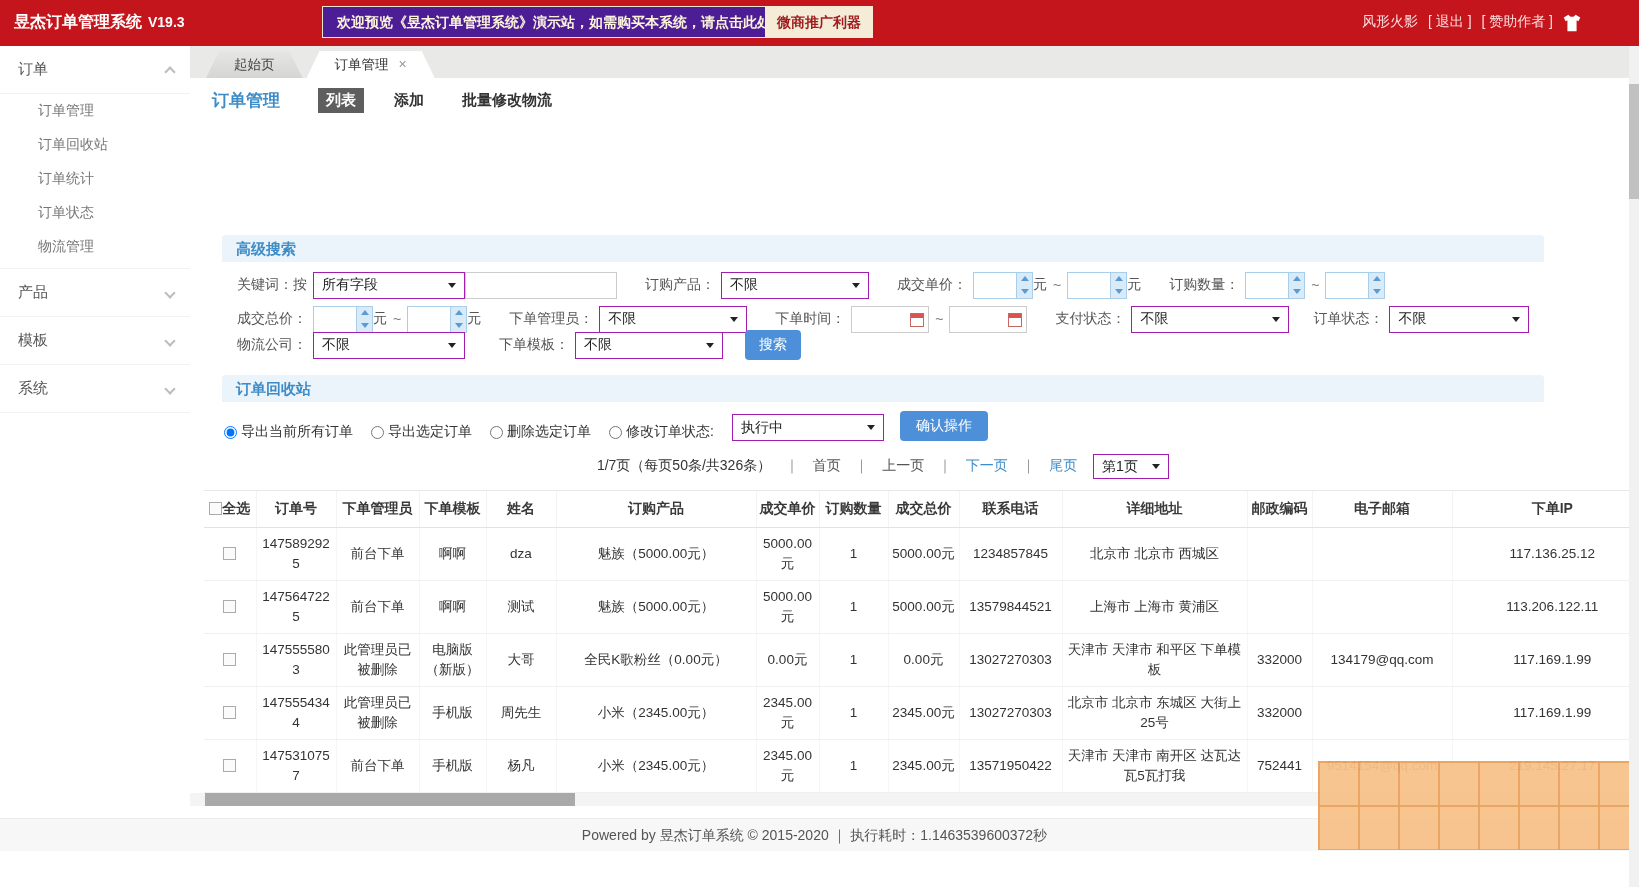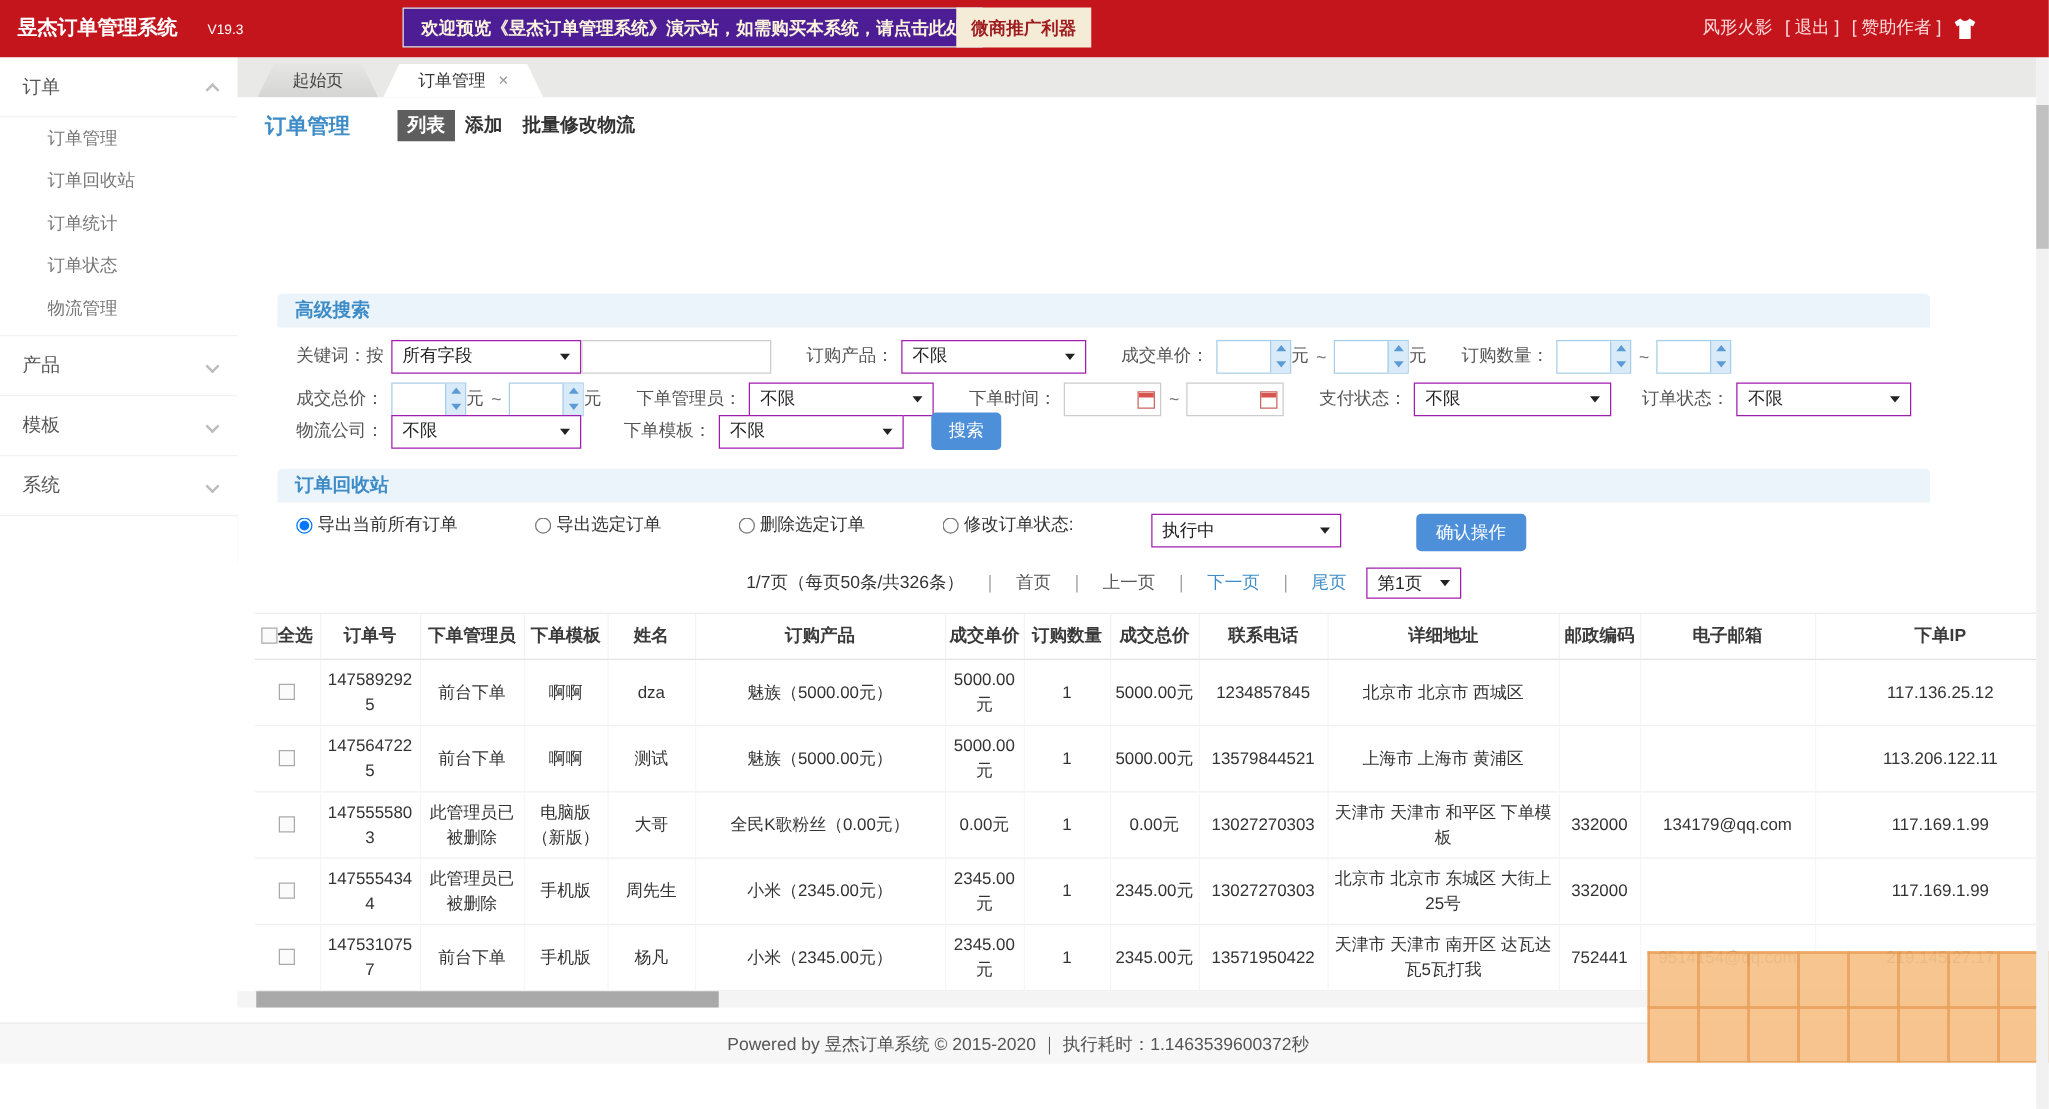--- a/index.html
+++ b/index.html
@@ -1,21 +1,21 @@
 <!DOCTYPE html>
 <html><head>
 <meta charset="utf-8">
 <style>
   * { box-sizing: border-box; margin: 0; padding: 0; }
   html,body { width:1639px; height:887px; overflow:hidden; background:#fff;
     font-family:"Liberation Sans","DejaVu Sans",sans-serif; }
   
   .topbar { position:absolute; left:0; top:0; width:1639px; height:46px; background:#C4151C; }
   .brand { position:absolute; left:14px; top:12px; color:#fff; font-size:16px; font-weight:bold; }
-  .brand .ver { font-size:11px; font-weight:normal; margin-left:24px; }
+  .brand .ver { font-size:14px; font-weight:bold; margin-left:6px; }
   .banner { position:absolute; left:322px; top:6px; height:32px; line-height:30px; padding:0 14px;
     background:#4c1d95; border:1px solid #F2E6CE; color:#FCF3DC; font-size:14px; font-weight:bold; cursor:pointer; }
   .promo { position:absolute; left:765px; top:6px; height:32px; line-height:32px; padding:0 12px;
     background:#F4ECD7; color:#9E1B1F; font-size:14px; font-weight:bold; border:none; cursor:pointer; }
   .top-right { position:absolute; right:86px; top:13px; color:#FFDCDC; font-size:14px; }
   .top-right span { cursor:pointer; margin-left:6px; }
   .shirt { position:absolute; right:56px; top:12px; width:22px; height:22px; }
   
   .sidebar { position:absolute; left:0; top:46px; width:190px; bottom:0; background:#fff; }
   .sb-group { position:relative; padding:14px 18px; font-size:15px; color:#555; border-bottom:1px solid #F2F2F2; cursor:pointer; }
@@ -32,21 +32,21 @@
   .tabstrip { height:32px; background:#E9E9E7; padding-left:16px; display:flex; align-items:flex-end; }
   .tab { height:27px; line-height:27px; padding:0 28px; font-size:13.5px; color:#444;
     clip-path:polygon(13px 0, calc(100% - 13px) 0, 100% 100%, 0 100%); background:linear-gradient(#E6E6E4,#D5D5D3);
     margin-right:4px; cursor:pointer; white-space:nowrap; }
   .tab.active { background:#FFF; color:#333; }
   .tab .x { color:#999; margin-left:10px; font-size:14px; }
   .panel { position:absolute; left:0; right:0; top:32px; bottom:0; background:#fff; overflow:hidden; }
   
   .page-head { position:absolute; left:22px; top:10px; display:flex; align-items:center; }
   .page-title { color:#3E8CC7; font-size:17px; font-weight:bold; margin-right:38px; }
-  .pnav { display:flex; align-items:center; }
+  .pnav { display:flex; gap:22px; align-items:center; }
   .pnav .item { font-size:15px; font-weight:bold; color:#333; cursor:pointer; padding:3px 8px; }
   .pnav .item.active { background:#5E5E5E; color:#fff; }
   
   .sec { position:absolute; left:32px; width:1322px; }
   .sec-bar { height:27px; line-height:27px; background:#EBF4FA; border-radius:4px 4px 0 0;
     color:#3E8CC7; font-size:15px; font-weight:bold; padding-left:14px; }
   .tips-list { padding:12px 0 0 16px; }
   .tip-line { font-size:13px; color:#555; line-height:24px; }
   .form-row { position:absolute; left:15px; right:0; height:28px; display:flex; align-items:center; font-size:14px; color:#555; white-space:nowrap; }
   .lbl { margin-right:6px; }
@@ -59,21 +59,21 @@
   .spin .arrows { width:16px; background:#D9EBF8; border-left:1px solid #A9CEE9; display:flex; flex-direction:column; align-items:center; justify-content:space-around; cursor:pointer; }
   .tri-up { width:0; height:0; border-left:4px solid transparent; border-right:4px solid transparent; border-bottom:5px solid #5B9BD5; }
   .tri-dn { width:0; height:0; border-left:4px solid transparent; border-right:4px solid transparent; border-top:5px solid #5B9BD5; }
   .date { position:relative; width:78px; height:27px; border:1px solid #CCC; background:#fff; }
   .cal { position:absolute; right:4px; top:6px; width:14px; height:14px; border:1px solid #C9665F; background:#fff; box-shadow:inset 0 4px 0 #D9534F; }
   .btn { background:#4D90D9; color:#fff; border:none; border-radius:4px; font-size:14px; cursor:pointer; }
   .btn.search { width:56px; height:30px; margin-left:22px; }
   .btn.confirm { width:88px; height:30px; margin-left:16px; }
   .gap-s { margin:0 6px; color:#777; }
   
-  .radio-row { position:absolute; left:15px; height:30px; display:flex; align-items:flex-start; font-size:14px; color:#333;gap:44px; }
+  .radio-row { position:absolute; left:2px; height:30px; display:flex; align-items:flex-end; font-size:14px; color:#333; }
   .radio-row label { display:flex; align-items:center; margin-right:18px; cursor:pointer; }
   .radio-row input { margin-right:4px; }
   
   .pager { position:absolute; left:32px; width:1322px; top:376px; text-align:center; font-size:14px; color:#333; }
   .pager .sep { color:#888; margin:0 10px; }
   .pager .lnk { cursor:pointer; color:#555; }
   .pager .lnk.blue { color:#3E8CC7; }
   .pager .sel { height:25px; margin-left:12px; vertical-align:middle; }
   
   .tbl-wrap { position:absolute; left:14px; top:412px; right:0; height:303px; overflow:hidden; }

